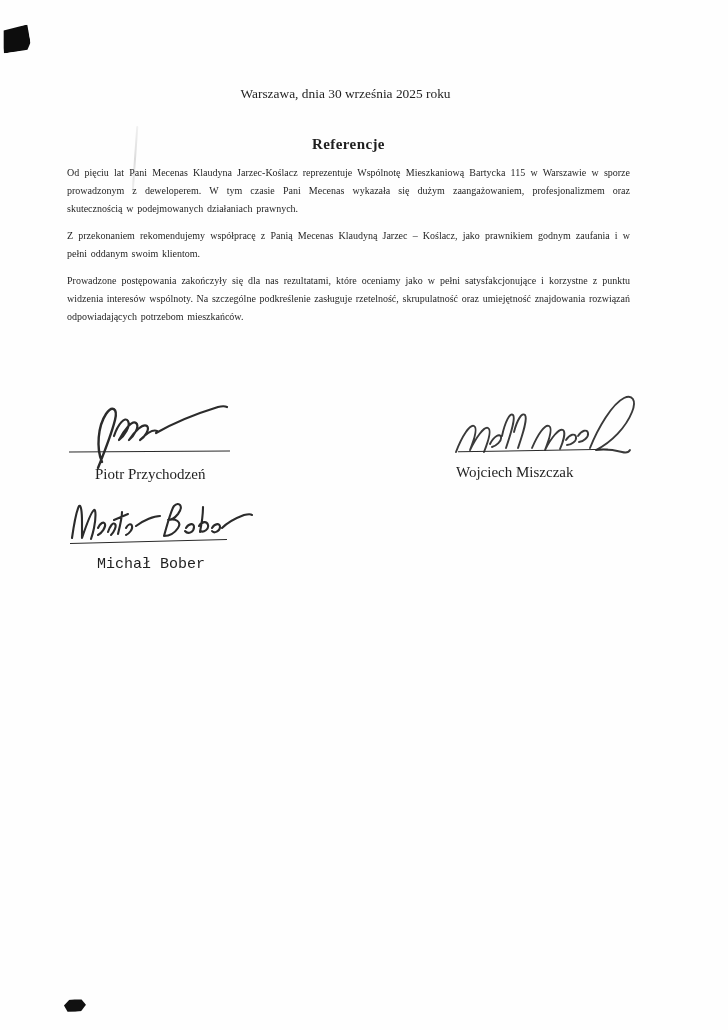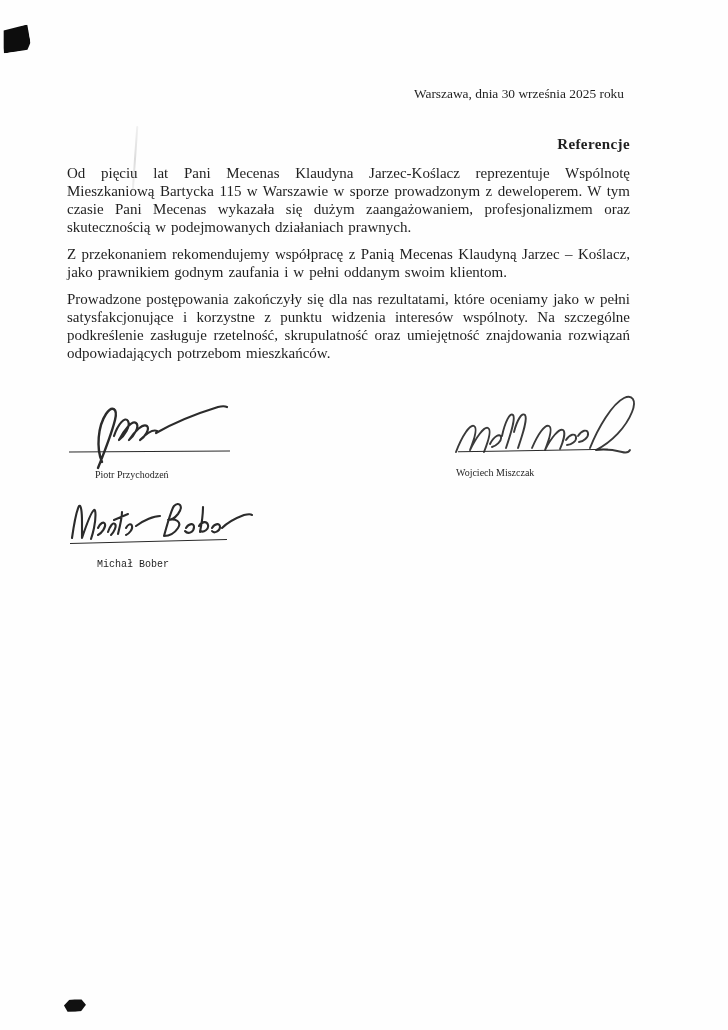--- a/index.html
+++ b/index.html
@@ -29,52 +29,52 @@
   .artifact-crease {
     position: absolute; left: 134px; top: 126px;
     width: 2px; height: 66px;
     background: linear-gradient(#f1f1f1, #dcdcdc, #f0f0f0);
     transform: rotate(4deg); border-radius: 2px;
   }
 
   
   .content { position: absolute; left: 67px; top: 85px; width: 563px; }
   .date-line {
-    text-align: right; padding-right: 6px;
+    text-align: center; padding-right: 6px;
     font-size: 13.4px; line-height: 18px;
   }
   .letter-title {
     margin: 32px 0 0 0;
-    text-align: right; font-size: 15px; font-weight: bold;
+    text-align: center; font-size: 15px; font-weight: bold;
     letter-spacing: 0.4px; line-height: 18px;
   }
   .para {
     margin: 9px 0 0 0;
-    font-size: 15px; line-height: 18px;
+    font-size: 10px; line-height: 18px;
     text-align: justify; word-spacing: 1.2px;
   }
   .para:first-of-type { margin-top: 11px; }
 
   
   .sig { position: absolute; }
   .sig path {
     fill: none; stroke: #2b2b2b;
     stroke-linecap: round; stroke-linejoin: round;
   }
   .sig.sig1 { left: 66px; top: 398px; }
   .sig.sig2 { left: 448px; top: 392px; }
   .sig.sig2 path { stroke: #3a3a3a; }
   .sig.sig3 { left: 64px; top: 498px; }
 
   .sig-line { position: absolute; background: #2a2a2a; height: 1.3px; }
   .sig-line.l1 { left: 69px;  top: 451px; width: 161px; transform: rotate(-0.4deg); }
   .sig-line.l2 { left: 458px; top: 450px; width: 150px; transform: rotate(-1deg); }
   .sig-line.l3 { left: 70px;  top: 541px; width: 157px; transform: rotate(-1.4deg); }
 
-  .sig-name { position: absolute; font-size: 10px; line-height: 17px; white-space: nowrap; }
+  .sig-name { position: absolute; font-size: 15px; line-height: 17px; white-space: nowrap; }
   .sig-name.n1 { left: 95px;  top: 466px; }
   .sig-name.n2 { left: 456px; top: 464px; }
   .sig-name.n3 { left: 97px;  top: 556px; font-family: Liberation Mono, monospace; }
 </style>
 </head>
 <body>
 
 <div class="page">
 
   <div class="artifact-corner"></div>

